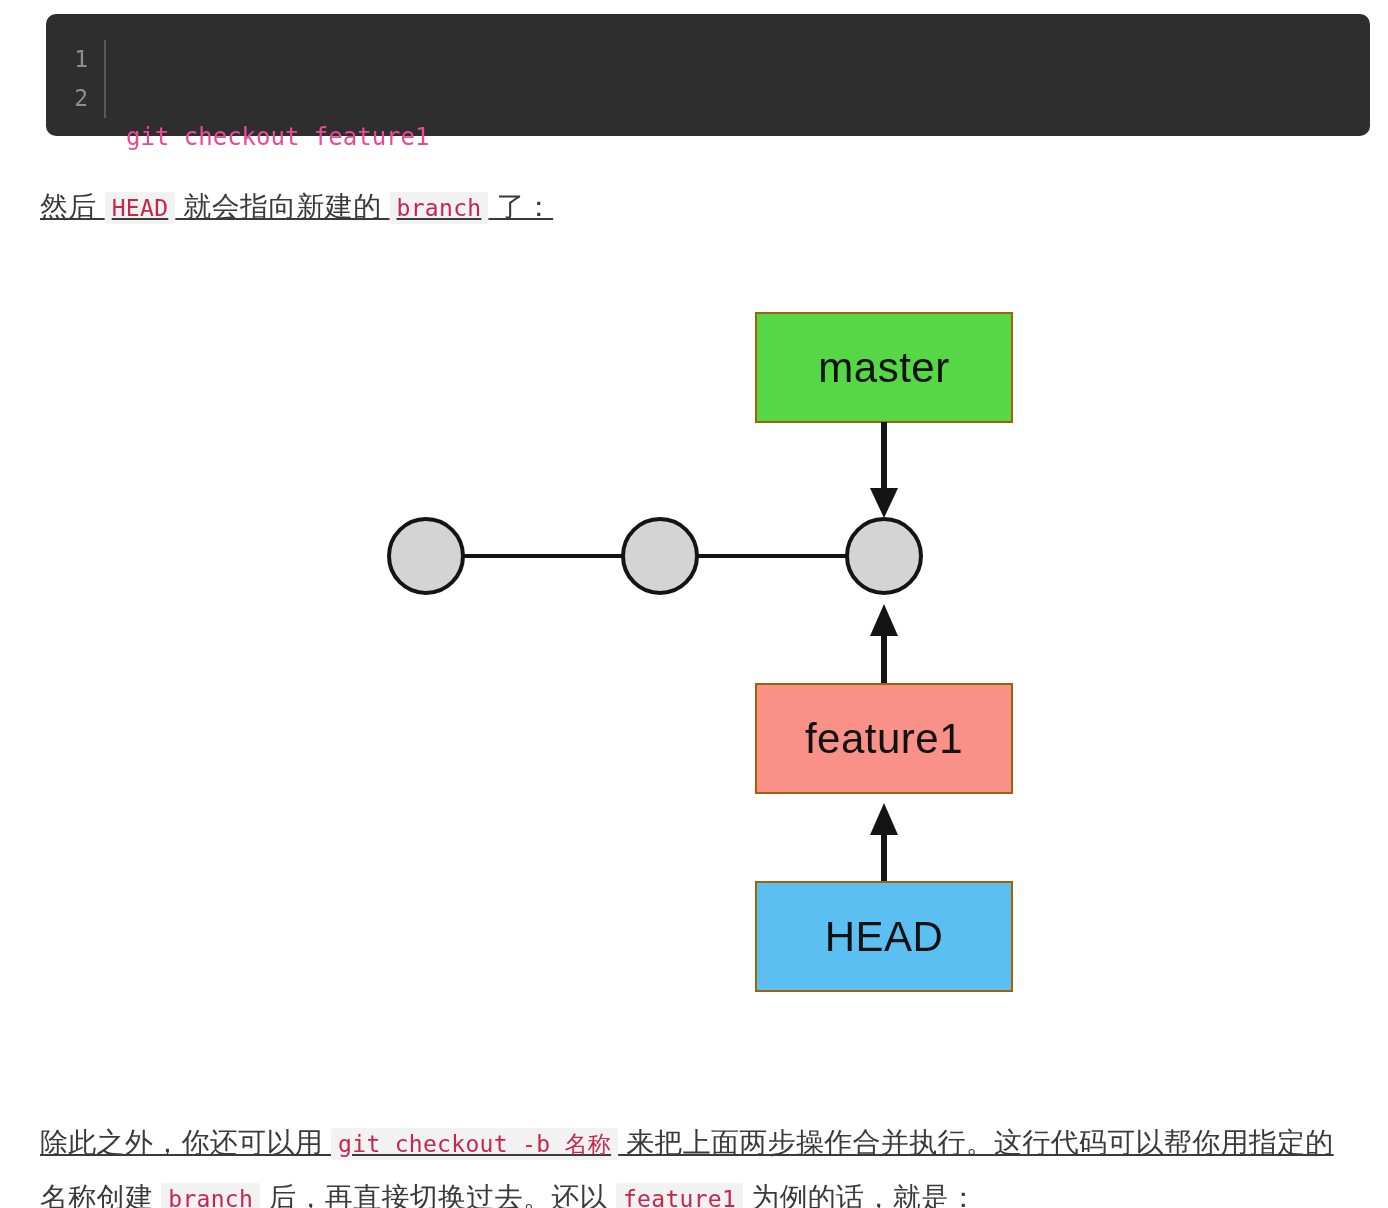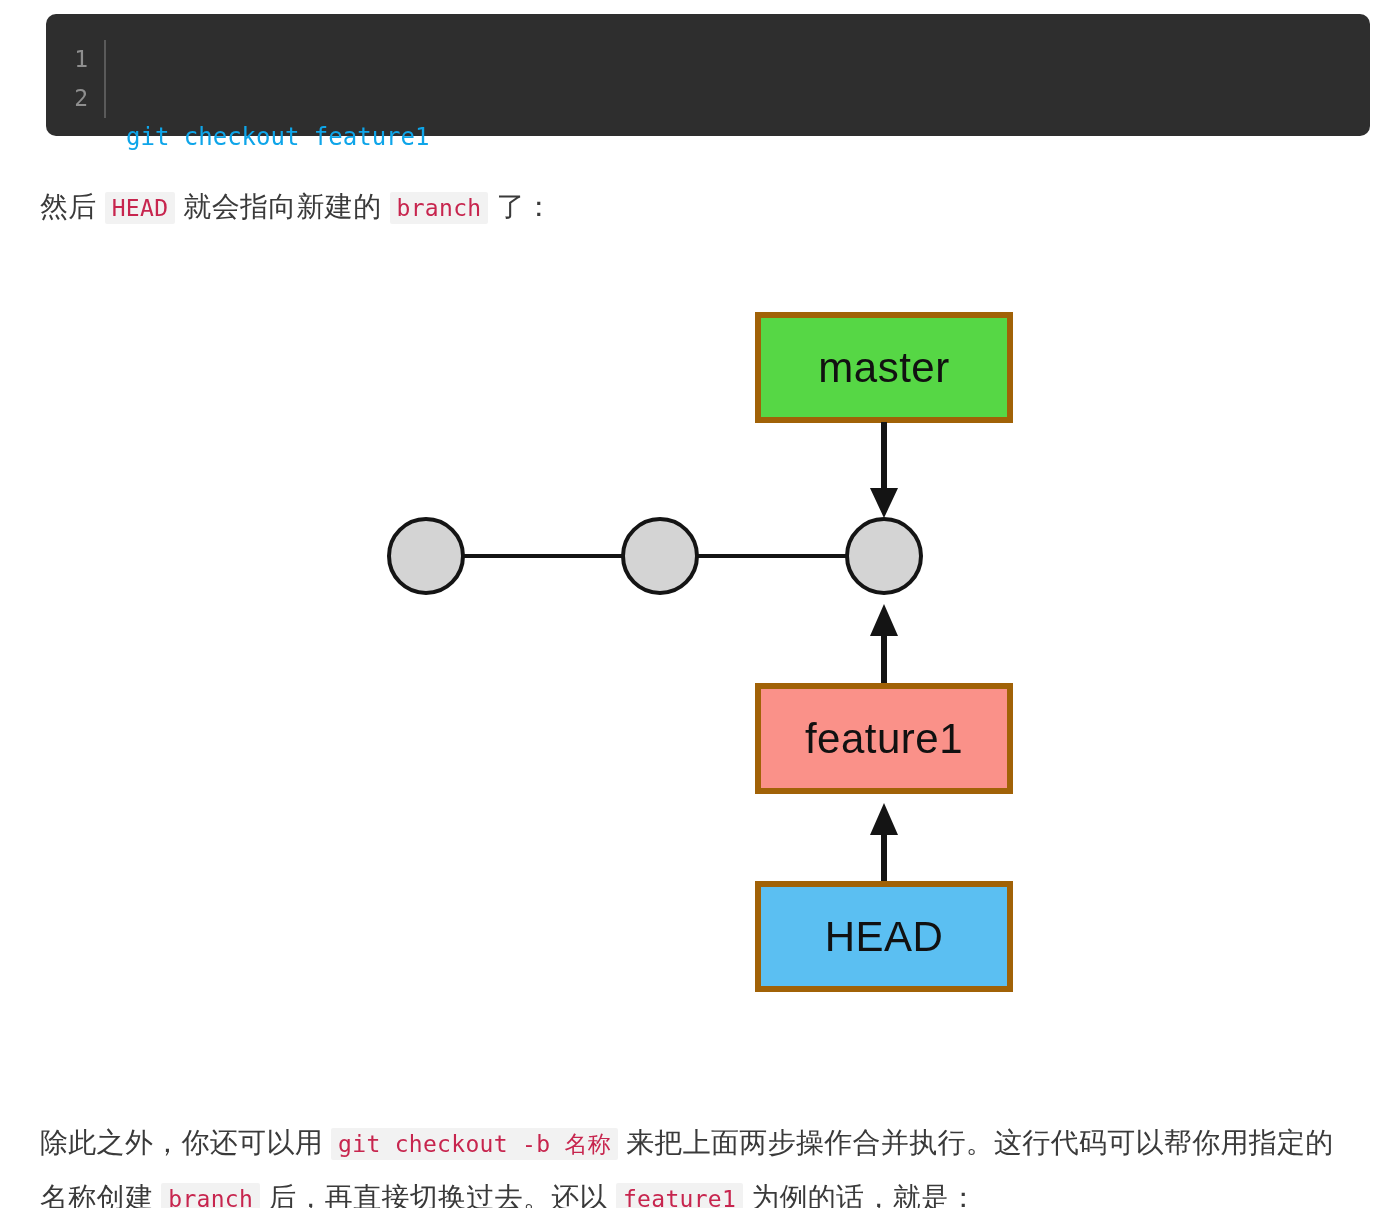--- a/index.html
+++ b/index.html
@@ -42,36 +42,37 @@
   }
   .gutter-divider {
     width: 2px;
     background: #5a5a5a;
     height: 78px;
     margin-right: 0px;
   }
   .code-lines {
     flex: 1;
     padding-left: 20px;
-    color: #0ea5e9;
+    color: #ec4899;
     font-family: "DejaVu Sans Mono", "Liberation Mono", monospace;
     font-size: 24px;
     line-height: 39px;
     white-space: pre;
   }
   .code-line { min-height: 39px; }
 
   
   .para {
     position: absolute;
     font-family: "Liberation Sans", "DejaVu Sans", sans-serif;
     font-size: 28px;
     line-height: 54px;
     color: #3a3a3a;
     letter-spacing: 0.3px;
+    text-decoration: underline;
   }
   .para-top {
     left: 40px;
     top: 180px;
     width: 1300px;
   }
   .para-bottom {
     left: 40px;
     top: 1116px;
     width: 1320px;
@@ -89,21 +90,21 @@
   
   .diagram {
     position: absolute;
     left: 0px;
     top: 270px;
     width: 1388px;
     height: 760px;
   }
   .node-box {
     position: absolute;
-    border: 6px solid #a16207;
+    border: 2px solid #a16207;
     box-sizing: border-box;
     display: flex;
     align-items: center;
     justify-content: center;
     font-family: "Liberation Sans", "DejaVu Sans", sans-serif;
     font-size: 42px;
     color: #111111;
     letter-spacing: 0.5px;
   }
   .box-master {

